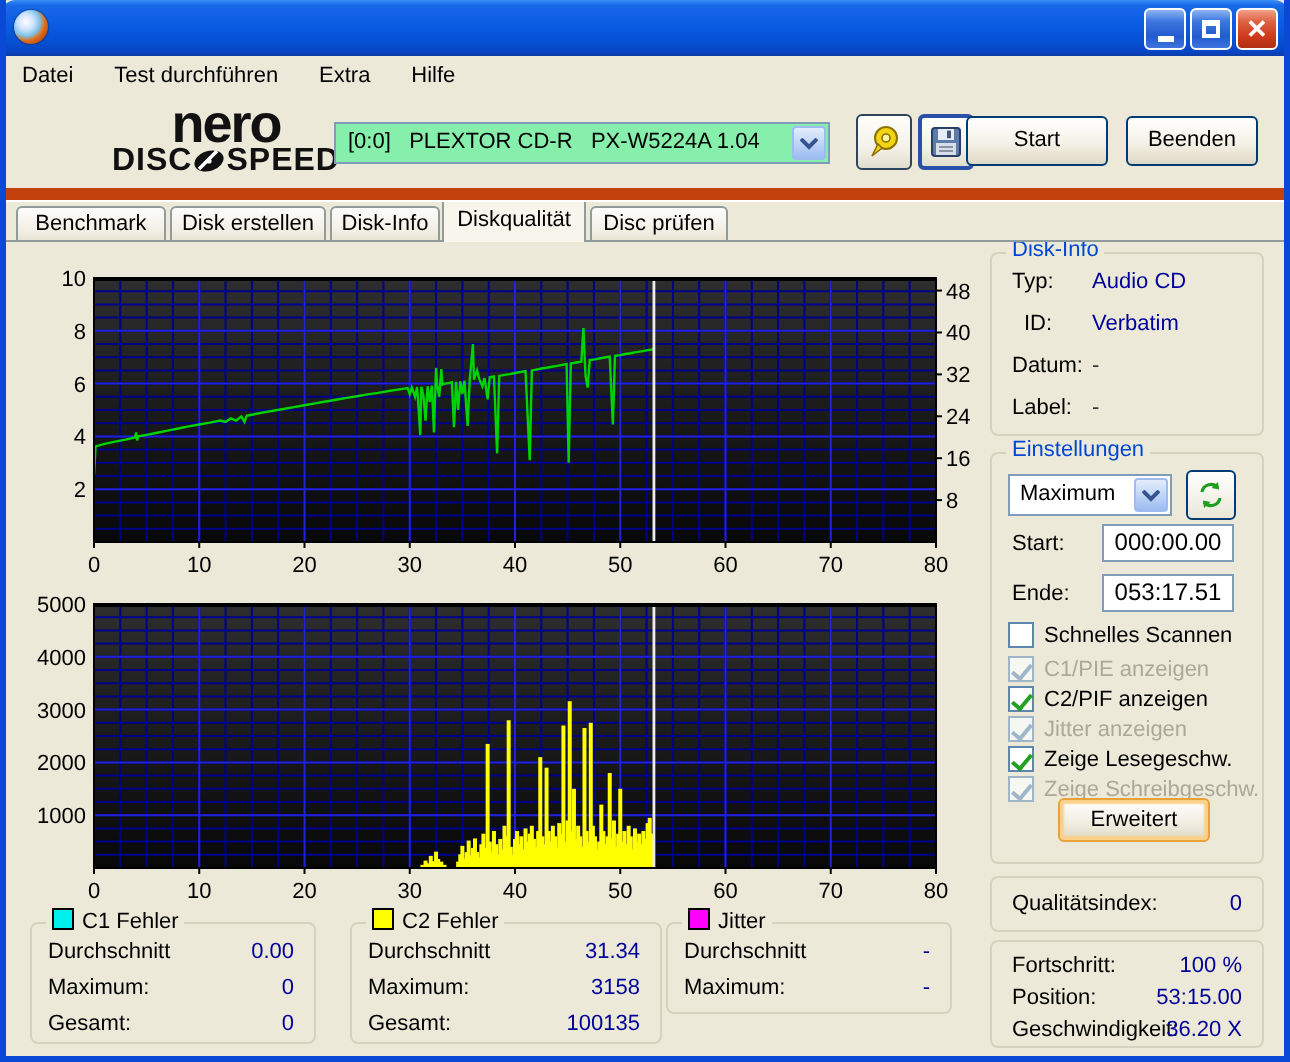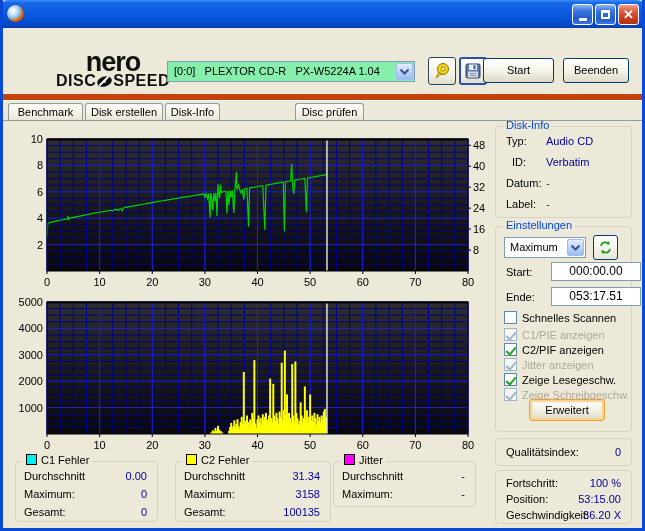--- a/index.html
+++ b/index.html
@@ -74,21 +74,21 @@
   .row-value{position:absolute;font-size:11px;color:#00009B;white-space:nowrap;}
   .row-value.dim{color:#333;}
   .rt{text-align:right;}
   
   #speed-combo{position:absolute;left:8px;top:10px;width:82px;height:21px;background:#fff;
     border:1px solid #7F9DB9;box-sizing:border-box;}
   #speed-combo .combo-text{position:absolute;left:5px;top:3px;font-size:11px;}
   #refresh-btn{position:absolute;left:97px;top:8px;width:25px;height:25px;border:1px solid #003C74;
     border-radius:3px;background:linear-gradient(180deg,#FFF,#EAE7D8);box-sizing:border-box;
     display:flex;align-items:center;justify-content:center;}
-  .field{position:absolute;left:55px;width:90px;height:19px;background:#fff;border:1px solid #7F9DB9;
+  .field{position:absolute;left:55px;width:66px;height:19px;background:#fff;border:1px solid #7F9DB9;
     box-sizing:border-box;font-size:12px;color:#000;text-align:center;line-height:17px;}
   .cb-row{position:absolute;left:8px;height:14px;}
   .cb-box{position:absolute;left:0;top:0;width:13px;height:13px;background:#fff;
     border:1px solid #5E86AE;box-sizing:border-box;}
   .cb-row.disabled .cb-box{border-color:#9FB6C8;background:#F6F6F2;}
   .cb-check{position:absolute;left:3px;top:1px;width:4px;height:8px;
     border-right:2px solid #21A121;border-bottom:2px solid #21A121;transform:rotate(40deg);display:none;}
   .cb-row.checked .cb-check{display:block;}
   .cb-row.disabled .cb-check{border-color:#9FB6C8;}
   .cb-label{position:absolute;left:18px;top:1px;font-size:11px;white-space:nowrap;color:#000;}
@@ -109,20 +109,26 @@
         <span class="glyph"></span>
       </div>
     <div id="max-btn" class="tb-btn tb-blue">
         <span class="glyph"></span>
       </div>
     <div id="close-btn" class="tb-btn">
         <span>✕</span>
       </div>
   </div>
 
+  <div id="menubar">
+    <span class="menu-item">Datei</span>
+    <span class="menu-item">Test durchführen</span>
+    <span class="menu-item">Extra</span>
+    <span class="menu-item">Hilfe</span>
+  </div>
 
   <div id="toolbar">
     <div id="logo">
       <div id="logo-line1">nero</div>
       <div id="logo-line2"><span>DISC</span><svg id="logo-disc" width="17" height="13" viewBox="0 0 17 13">
             <ellipse cx="8.5" cy="6.5" rx="7.5" ry="5" fill="#111" transform="rotate(-18 8.5 6.5)"></ellipse>
             <line x1="3.5" y1="10.5" x2="12.5" y2="1.5" stroke="#fff" stroke-width="1.8"></line>
             <circle cx="8.5" cy="6.5" r="1.3" fill="#fff"></circle>
           </svg><span>SPEED</span></div>
     </div>
@@ -152,20 +158,21 @@
         </svg>
     </div>
     <div id="start-btn" class="xp-btn">Start</div>
     <div id="quit-btn" class="xp-btn">Beenden</div>
   </div>
 
   <div id="tabline"></div>
   <div class="tab" style="left:8px;width:75px;">Benchmark</div>
   <div class="tab" style="left:85px;width:78px;">Disk erstellen</div>
   <div class="tab" style="left:165px;width:55px;">Disk-Info</div>
+  <div class="tab active" style="left:221px;width:72px;">Diskqualität</div>
   <div class="tab" style="left:295px;width:69px;">Disc prüfen</div>
 
   <svg id="top-chart" class="chart-svg" width="495" height="163">
       <defs>
         <linearGradient id="gbg1" x1="0" y1="0" x2="0" y2="1">
           <stop offset="0%" stop-color="#2E2E2E"></stop>
           <stop offset="100%" stop-color="#080808"></stop>
         </linearGradient>
       </defs>
       <rect x="47" y="14" width="421" height="132" fill="url(#gbg1)"></rect>

